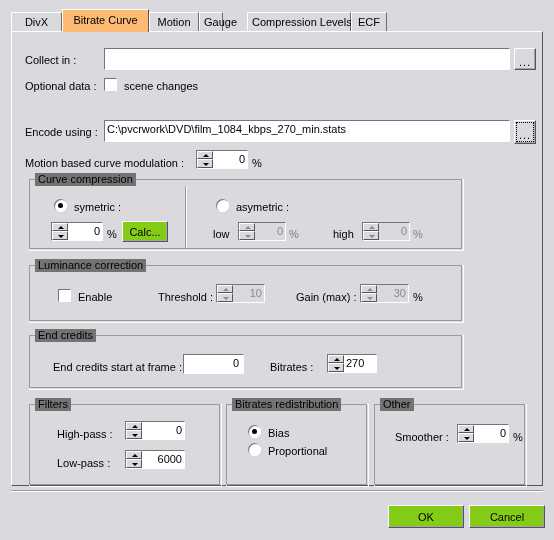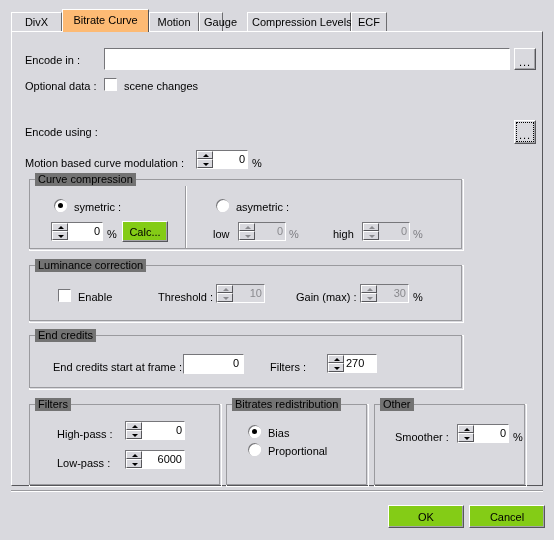--- a/index.html
+++ b/index.html
@@ -289,31 +289,32 @@
     <div class="tab" style="left:0px; width:51px;">DivX</div>
     <div class="tab active" style="left:51px; width:87px;">Bitrate Curve</div>
     <div class="tab" style="left:138px; width:50px;">Motion</div>
     <div class="tab" style="left:188px; width:24px;">Gauge</div>
     <div class="tab" style="left:236px; width:104px;">Compression Levels</div>
     <div class="tab" style="left:340px; width:36px;">ECF</div>
   </div>
 
   <div id="tabpage">
 
-    <div class="lbl" style="left:13px; top:22px;">Encode in :</div>
+    <div class="lbl" style="left:13px; top:22px;">Collect in :</div>
     <div class="txt" style="left:92px; top:16px; width:406px; height:22px;" title="Collect in :"></div>
     <div class="browse" style="left:502px; top:16px; width:22px; height:22px;">
       <span class="inner">...</span>
     </div>
 
     <div class="lbl" style="left:13px; top:48px;">Optional data :</div>
     <div class="chk" style="left:92px; top:46px;"></div>
     <div class="lbl" style="left:112px; top:48px;">scene changes</div>
 
     <div class="lbl" style="left:13px; top:94px;">Encode using :</div>
+    <div class="txt" style="left:92px; top:88px; width:406px; height:22px;">C:\pvcrwork\DVD\film_1084_kbps_270_min.stats</div>
     <div class="browse focused" style="left:502px; top:88px; width:22px; height:24px;">
       <span class="inner">...</span>
     </div>
 
     <div class="lbl" style="left:13px; top:125px;">Motion based curve modulation :</div>
     <div class="spin" style="left:184px; top:118px; width:52px;">
       <span class="ub">
           <i class="ar"></i>
         </span>
       <span class="db">
@@ -405,21 +406,21 @@
       <span class="lbl" style="left:383px; top:25px;">%</span>
     </div>
 
     <div class="group" style="left:17px; top:303px; width:435px; height:55px;">
       <span class="gbox"></span>
       <span class="gtitle">End credits</span>
 
       <span class="lbl" style="left:23px; top:25px;">End credits start at frame :</span>
       <span class="txt right" style="left:153px; top:18px; width:61px; height:20px;">0</span>
 
-      <span class="lbl" style="left:240px; top:25px;">Filters :</span>
+      <span class="lbl" style="left:240px; top:25px;">Bitrates :</span>
       <span class="spin" style="left:297px; top:18px; width:50px;">
         <span class="ub">
             <i class="ar"></i>
           </span>
         <span class="db">
             <i class="ar"></i>
           </span>
         <span class="val lefty">270</span>
       </span>
     </div>

